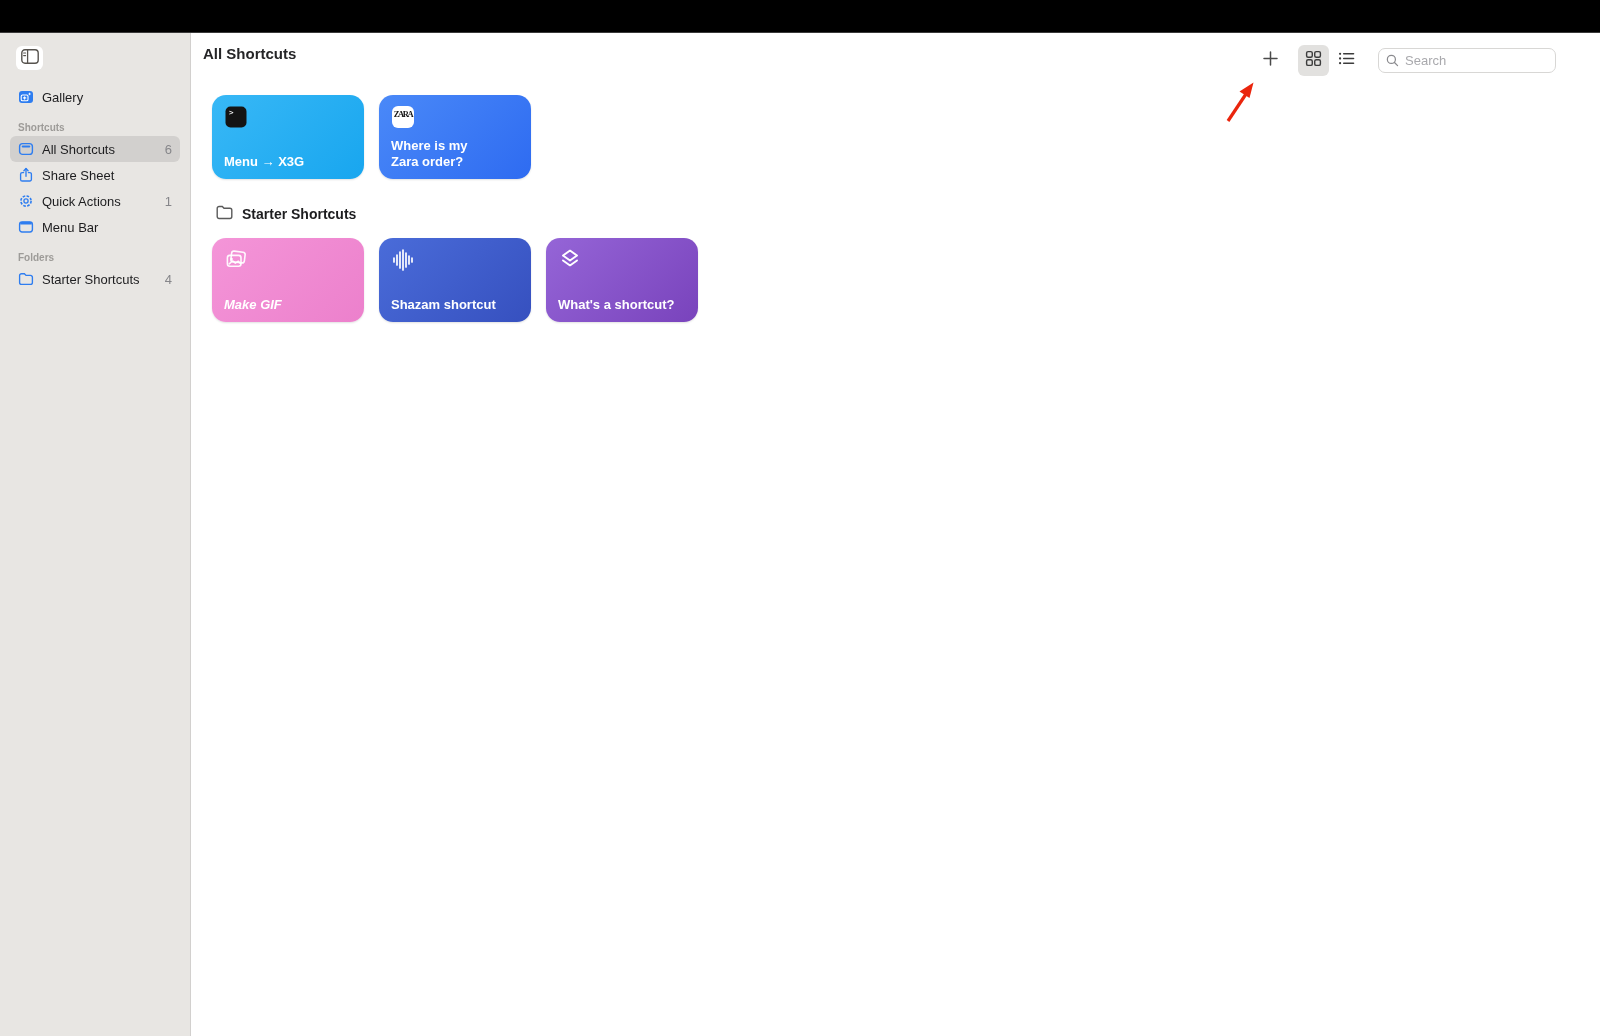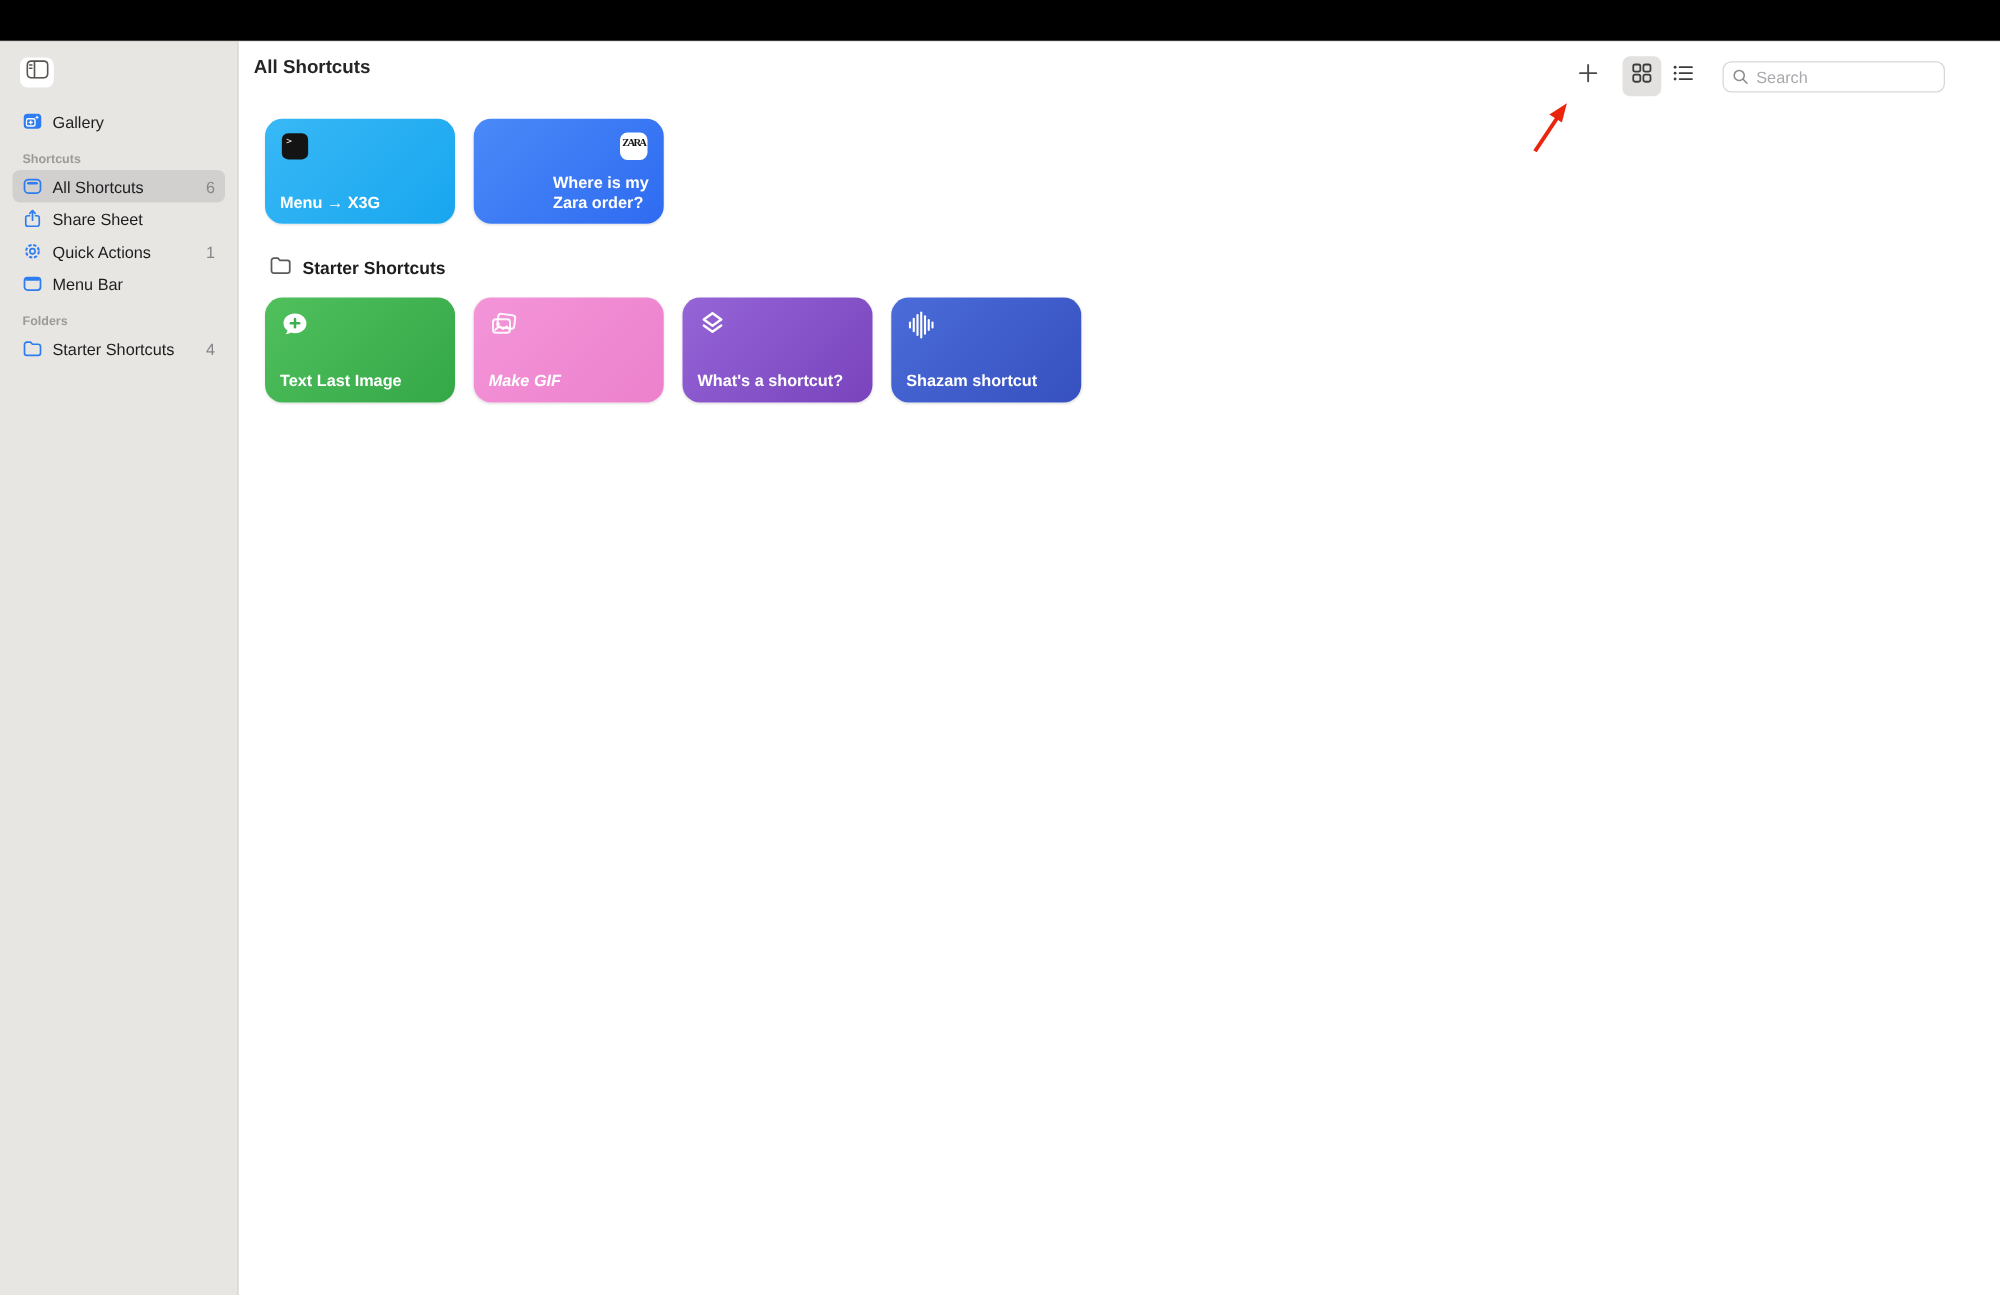--- a/index.html
+++ b/index.html
@@ -201,21 +201,21 @@
     <div class="row-cards row1">
       <div class="card" style="background: linear-gradient(135deg, rgb(56, 184, 246), rgb(24, 166, 239));">
         <span class="cic">
           <svg width="24" height="24" viewBox="0 0 24 24">
             <rect x="1.5" y="1.5" width="21" height="21" rx="5" fill="#141414"></rect>
             <text x="5" y="10" fill="#fff" font-size="7.5" font-family="DejaVu Sans Mono, monospace">&gt;</text>
           </svg>
         </span>
         <span class="ctitle">Menu → X3G</span>
       </div>
-      <div class="card" style="background: linear-gradient(135deg, rgb(74, 137, 248), rgb(46, 107, 241)); align-items: flex-end;">
+      <div class="card" style="background: linear-gradient(135deg, rgb(74, 137, 248), rgb(46, 107, 241));">
         <span class="cic">
           <svg width="24" height="24" viewBox="0 0 24 24">
             <rect x="1" y="1" width="22" height="22" rx="6" fill="#fff"></rect>
             <text x="12" y="11.5" text-anchor="middle" fill="#141414" font-size="8.5" font-family="Liberation Serif, serif" font-weight="bold" letter-spacing="-1.4">ZARA</text>
           </svg>
         </span>
         <span class="ctitle">Where is my
 Zara order?</span>
       </div>
     </div>
@@ -223,60 +223,50 @@
     <div class="folder-head">
       <span>
         <svg width="17" height="15" viewBox="0 0 17 15">
           <path d="M1.2 3.4 a1.9 1.9 0 0 1 1.9 -1.9 h3.2 l1.7 1.8 h5.9 a1.9 1.9 0 0 1 1.9 1.9 v6.4 a1.9 1.9 0 0 1 -1.9 1.9 H3.1 a1.9 1.9 0 0 1 -1.9 -1.9 Z" fill="none" stroke="#5a5a5a" stroke-width="1.4"></path>
         </svg>
       </span>
       <span>Starter Shortcuts</span>
     </div>
 
     <div class="row-cards row2">
-      <div class="card" style="background: linear-gradient(135deg, rgb(79, 192, 92), rgb(52, 167, 71));">
-        <span class="cic">
-          <svg width="24" height="24" viewBox="0 0 24 24">
-            <path d="M12 2.8 C6.7 2.8 2.8 6.2 2.8 10.5 c0 2.4 1.2 4.5 3.2 5.8 -0.2 1.2 -0.8 2.3 -1.8 3.1 1.7 0 3.3 -0.6 4.4 -1.4 1.1 0.3 2.2 0.5 3.4 0.5 5.3 0 9.2 -3.4 9.2 -7.7 S17.3 2.8 12 2.8 Z" fill="#fff"></path>
-            <line x1="12" y1="7.2" x2="12" y2="13.8" stroke="#3caf4e" stroke-width="2" stroke-linecap="round"></line>
-            <line x1="8.7" y1="10.5" x2="15.3" y2="10.5" stroke="#3caf4e" stroke-width="2" stroke-linecap="round"></line>
-          </svg>
-        </span>
-        <span class="ctitle">Text Last Image</span>
-      </div>
       <div class="card" style="background: linear-gradient(135deg, rgb(244, 149, 216), rgb(236, 128, 204)); font-style: italic;">
         <span class="cic">
           <svg width="24" height="24" viewBox="0 0 24 24" fill="none" stroke="#fff" stroke-opacity="0.92" stroke-width="1.6">
             <rect x="7.2" y="3.6" width="13.6" height="10.8" rx="2.4" transform="rotate(7 14 9)"></rect>
             <rect x="3.4" y="7.4" width="13.6" height="10.8" rx="2.4"></rect>
             <circle cx="7.6" cy="11" r="1.2" fill="#fff" stroke="none"></circle>
             <path d="M5.2 15.8 l3.4 -2.8 2.8 2.2 2.9 -2 2.4 2.4" stroke-linejoin="round" stroke-linecap="round"></path>
           </svg>
         </span>
         <span class="ctitle">Make GIF</span>
-      </div>
-      <div class="card" style="background: linear-gradient(135deg, rgb(149, 101, 215), rgb(121, 67, 188));">
-        <span class="cic">
-          <svg width="24" height="24" viewBox="0 0 24 24" fill="none" stroke="#fff" stroke-width="1.9" stroke-linejoin="round" stroke-linecap="round">
-            <path d="M12 2.6 L19 7.6 L12 12.6 L5 7.6 Z"></path>
-            <path d="M19 12.4 L12 17.4 L5 12.4"></path>
-          </svg>
-        </span>
-        <span class="ctitle">What's a shortcut?</span>
       </div>
       <div class="card" style="background: linear-gradient(135deg, rgb(74, 108, 217), rgb(54, 80, 191));">
         <span class="cic">
           <svg width="24" height="24" viewBox="0 0 24 24" stroke="#fff" stroke-width="1.7" stroke-linecap="round">
             <line x1="3" y1="10" x2="3" y2="14"></line>
             <line x1="6" y1="7" x2="6" y2="17"></line>
             <line x1="9" y1="4" x2="9" y2="20"></line>
             <line x1="12" y1="2" x2="12" y2="22"></line>
             <line x1="15" y1="5" x2="15" y2="19"></line>
             <line x1="18" y1="8" x2="18" y2="16"></line>
             <line x1="21" y1="10" x2="21" y2="14"></line>
           </svg>
         </span>
         <span class="ctitle">Shazam shortcut</span>
       </div>
+      <div class="card" style="background: linear-gradient(135deg, rgb(149, 101, 215), rgb(121, 67, 188));">
+        <span class="cic">
+          <svg width="24" height="24" viewBox="0 0 24 24" fill="none" stroke="#fff" stroke-width="1.9" stroke-linejoin="round" stroke-linecap="round">
+            <path d="M12 2.6 L19 7.6 L12 12.6 L5 7.6 Z"></path>
+            <path d="M19 12.4 L12 17.4 L5 12.4"></path>
+          </svg>
+        </span>
+        <span class="ctitle">What's a shortcut?</span>
+      </div>
     </div>
 
   </div>
 </div>
 
 </body></html>

